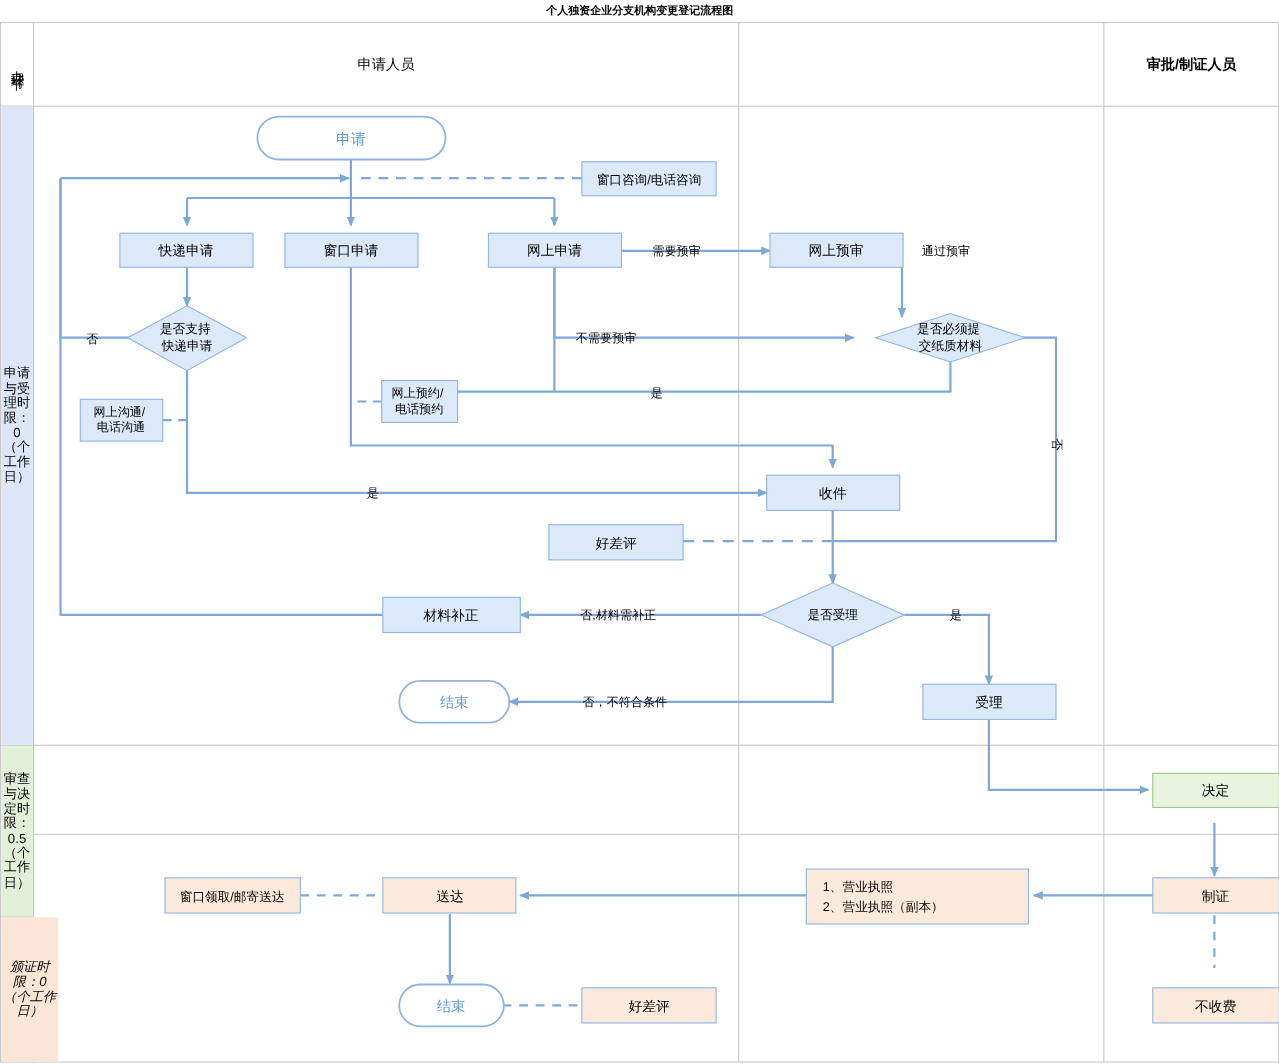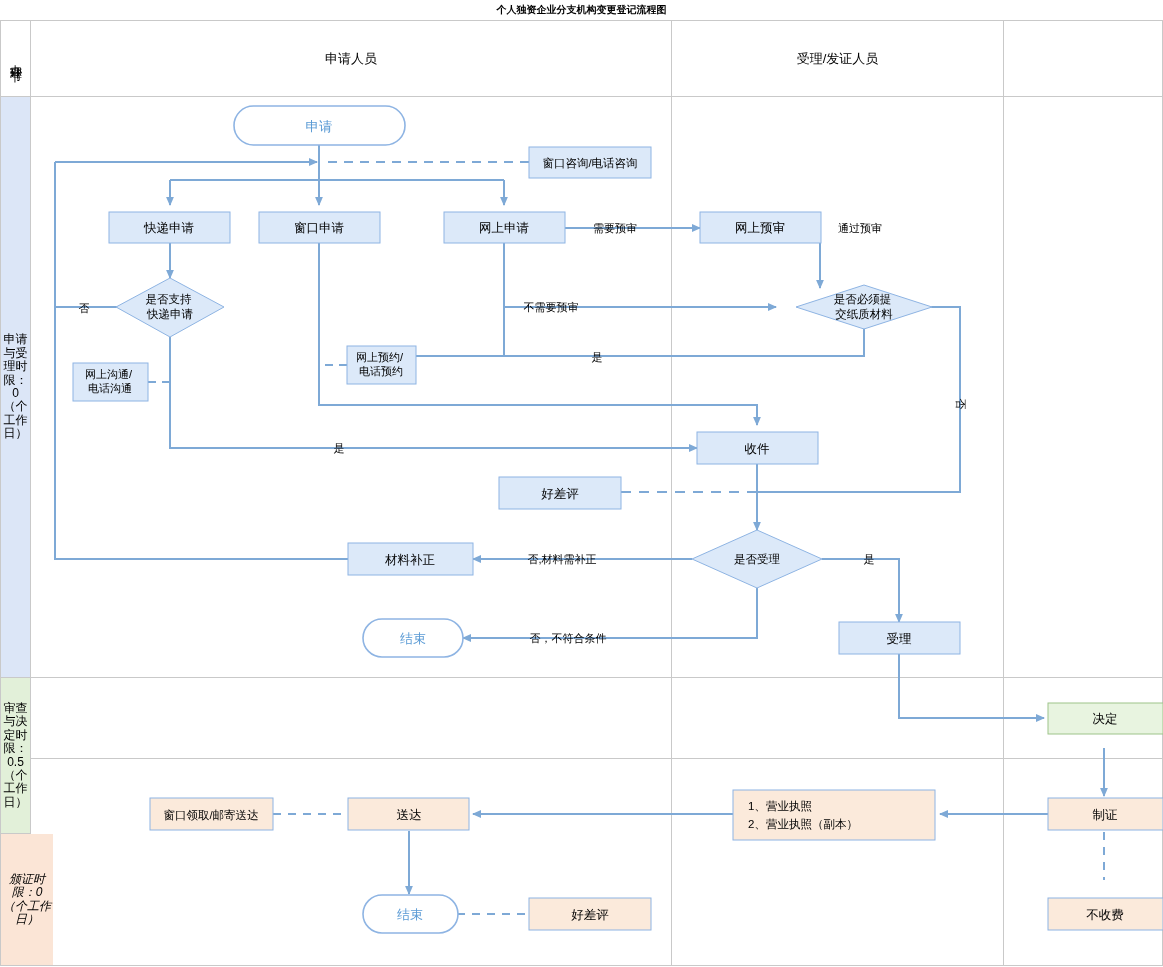--- a/index.html
+++ b/index.html
@@ -42,22 +42,22 @@
   <div class="grid-line" style="left:671px;top:20px;width:1px;height:946px;"></div>
   <div class="grid-line" style="left:1003px;top:20px;width:1px;height:946px;"></div>
   <div class="grid-line" style="left:1162px;top:20px;width:1px;height:946px;"></div>
 
   <div class="col-head" style="left:1px;top:21px;width:29px;height:75px;">
     <span style="writing-mode:vertical-rl;text-orientation:upright;letter-spacing:2px;font-size:12px;">办理环节</span>
   </div>
   <div class="col-head" style="left:31px;top:21px;width:640px;height:75px;text-align:center;">
     <span>申请人员</span>
   </div>
-  <div class="col-head" style="left:672px;top:21px;width:331px;height:75px;">
-    <span>受理/发证人员</span>
+  <div class="col-head" style="left:1004px;top:21px;width:158px;height:75px;">
+    <span style="font-weight:bold;">审批/制证人员</span>
   </div>
 
   <div class="rowlabel" style="left:1px;top:97px;width:29px;height:580px;background:#dce6f7;">
     <span>申请与受理时限：0（个工作日）</span>
   </div>
   <div class="rowlabel" style="left:1px;top:678px;width:29px;height:155px;background:#e2f0d9;">
     <span>审查与决定时限：0.5（个工作日）</span>
   </div>
   <div class="rowlabel" style="left:1px;top:834px;width:52px;height:131px;background:#fbe5d6;font-style:italic;">
     <span>颁证时限：0（个工作日）</span>

